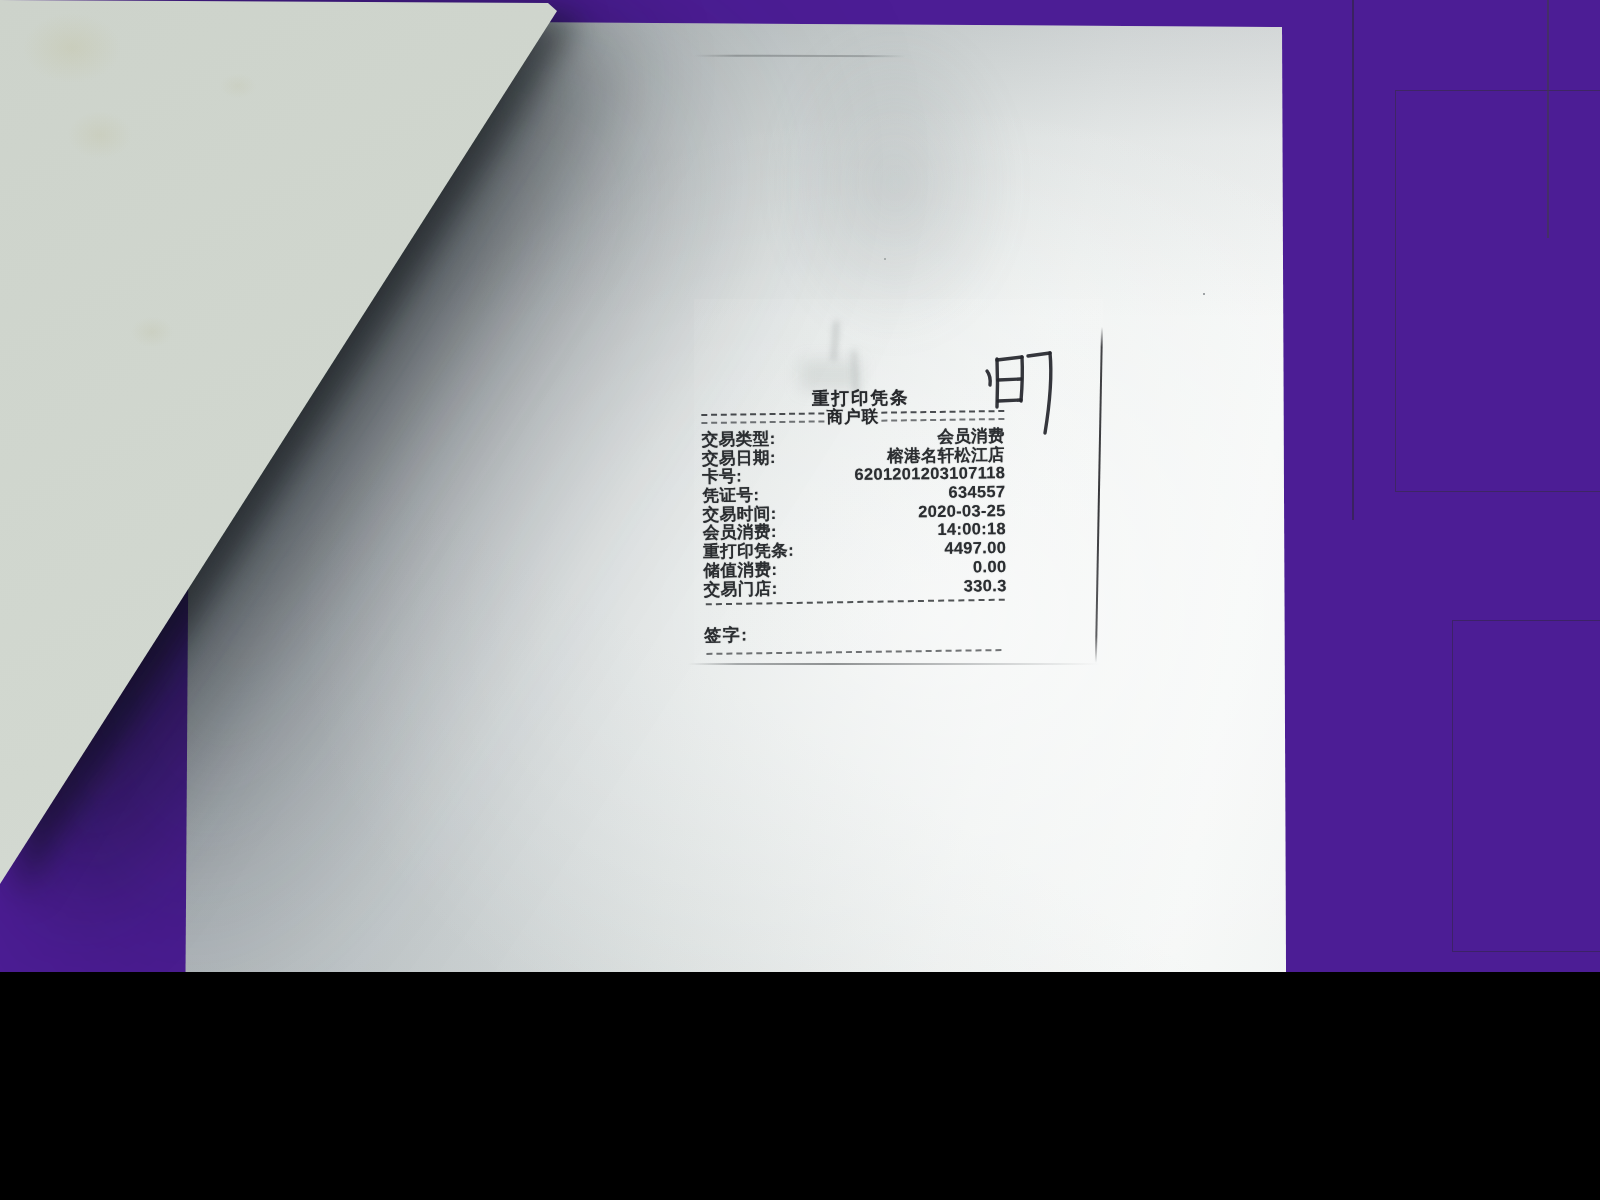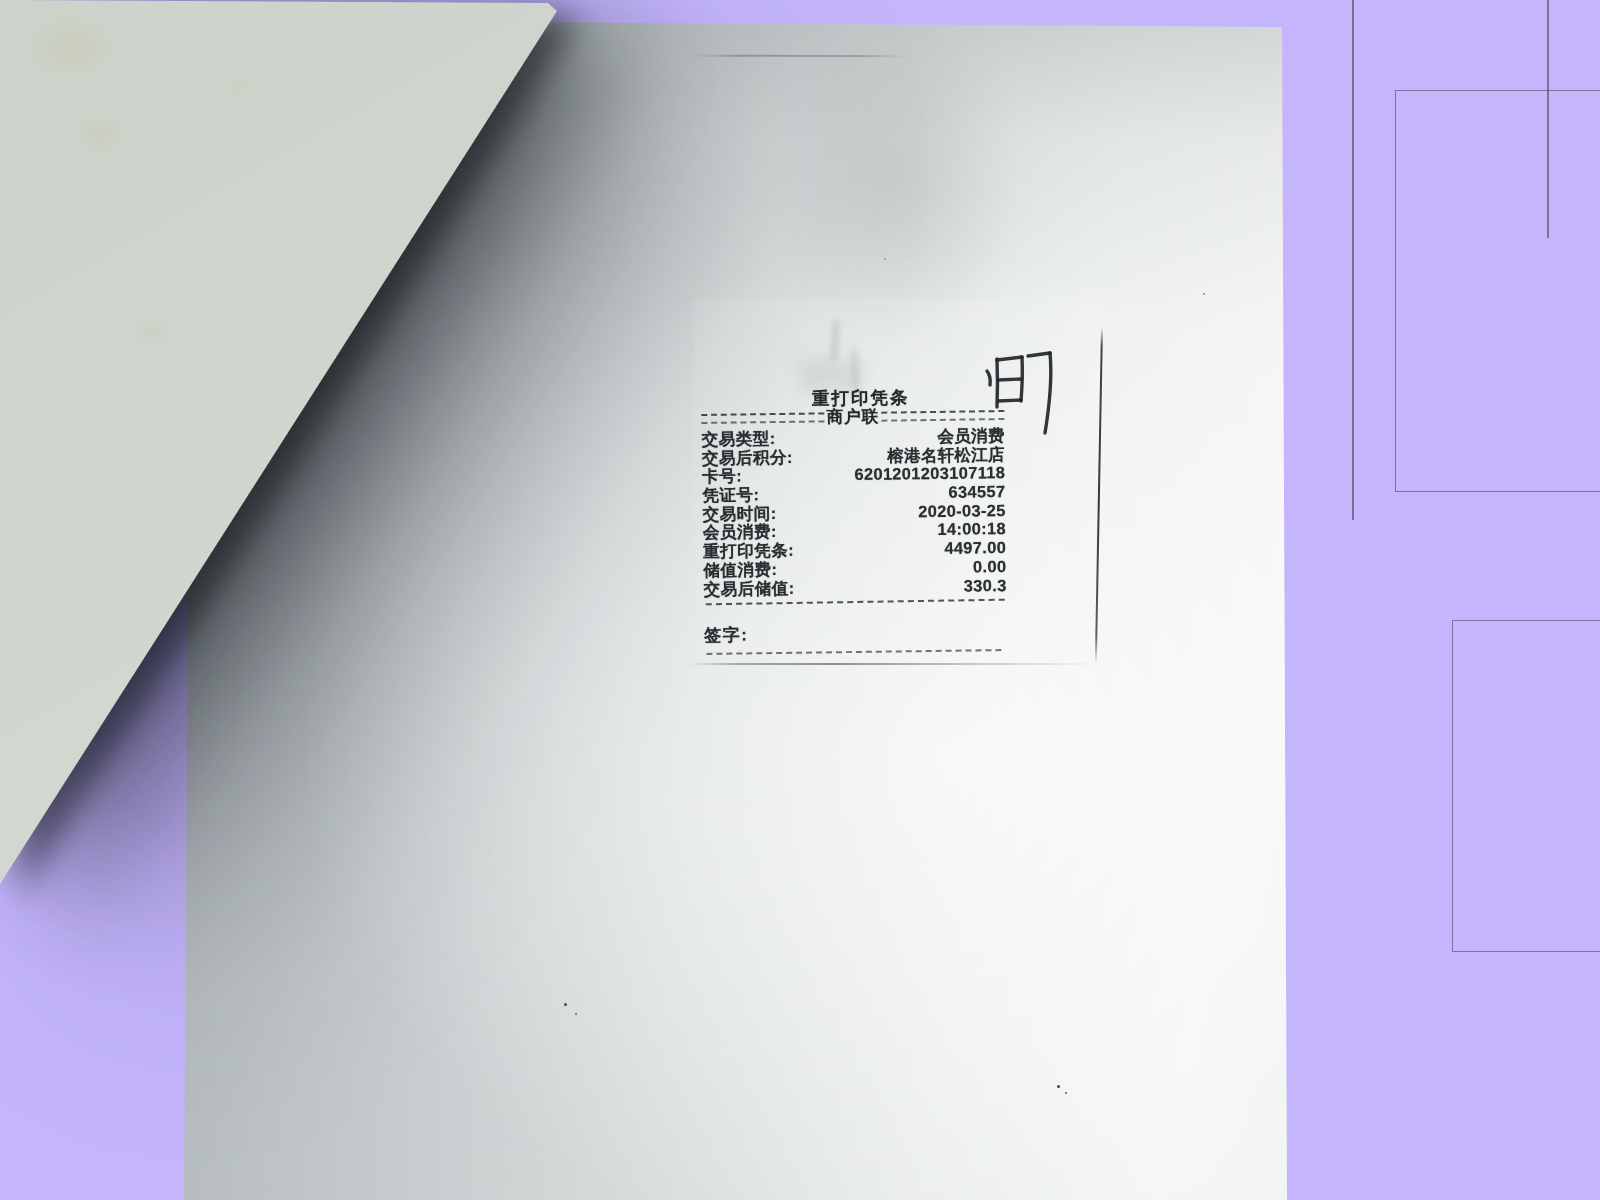--- a/index.html
+++ b/index.html
@@ -1,18 +1,18 @@
 <!DOCTYPE html>
 <html><head>
 <meta charset="utf-8">
 <style>
   html,body{margin:0;padding:0;background:#000;}
   .canvas{
-    position:relative;width:1600px;height:1200px;overflow:hidden;
-    background:#c4b5fd;
+    position:relative;width:1600px;height:972px;overflow:hidden;
+    background:#4c1d95;
     font-family:"Liberation Sans", sans-serif;
   }
   
   .decor{position:absolute;}
   .decor-rect1{left:1395px;top:90px;width:204px;height:400px;border:1px solid rgba(48,48,52,.5);}
   .decor-rect2{left:1452px;top:620px;width:147px;height:330px;border:1px solid rgba(42,42,46,.45);}
   .decor-seam{left:1547px;top:0;width:2px;height:238px;background:rgba(62,62,66,.55);}
   .decor-line{left:1352px;top:0;width:2px;height:520px;background:rgba(40,40,44,.5);}
 
   
@@ -142,21 +142,21 @@
         <span class="dash"></span>
         <span class="lbl">商户联</span>
         <span class="dash"></span>
       </div>
       <div class="r-rows">
         <div class="r-row">
           <span class="lab">交易类型:</span>
           <span class="val">会员消费</span>
         </div>
         <div class="r-row">
-          <span class="lab">交易后积分:</span>
+          <span class="lab">交易日期:</span>
           <span class="val">榕港名轩松江店</span>
         </div>
         <div class="r-row">
           <span class="lab">卡号:</span>
           <span class="val">6201201203107118</span>
         </div>
         <div class="r-row">
           <span class="lab">凭证号:</span>
           <span class="val">634557</span>
         </div>
@@ -170,21 +170,21 @@
         </div>
         <div class="r-row">
           <span class="lab">重打印凭条:</span>
           <span class="val">4497.00</span>
         </div>
         <div class="r-row">
           <span class="lab">储值消费:</span>
           <span class="val">0.00</span>
         </div>
         <div class="r-row">
-          <span class="lab">交易后储值:</span>
+          <span class="lab">交易门店:</span>
           <span class="val">330.3</span>
         </div>
       </div>
       <div class="r-sep1"></div>
       <div class="r-sign">签字:</div>
       <div class="r-sep2"></div>
     </div>
 
     <svg class="handwriting" viewBox="0 0 84 98">
       <path d="M14,27 Q18,32 17,41"></path>

